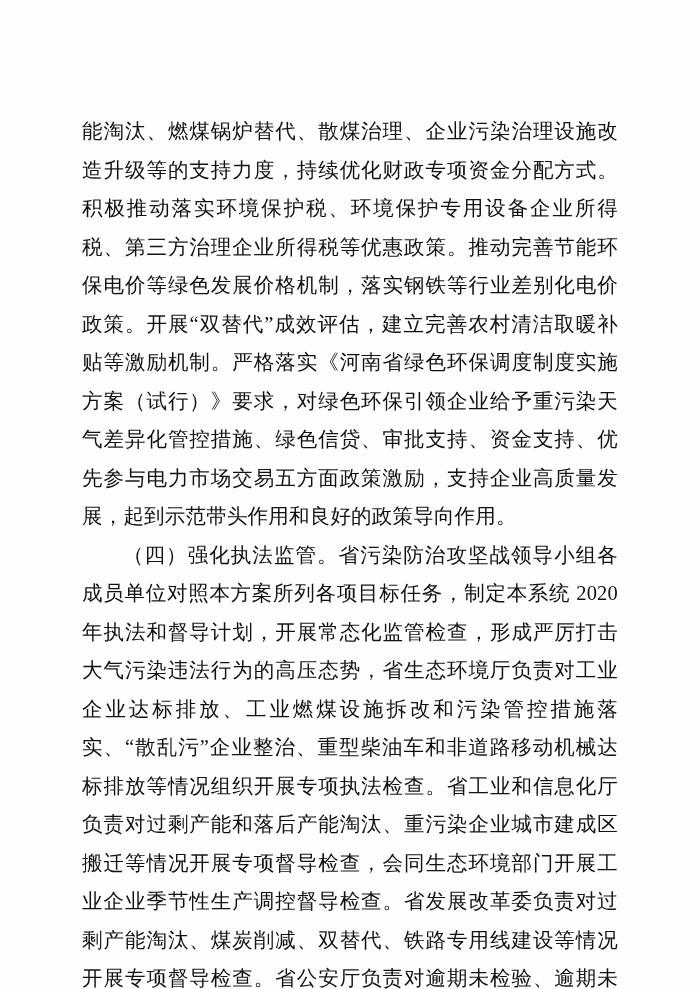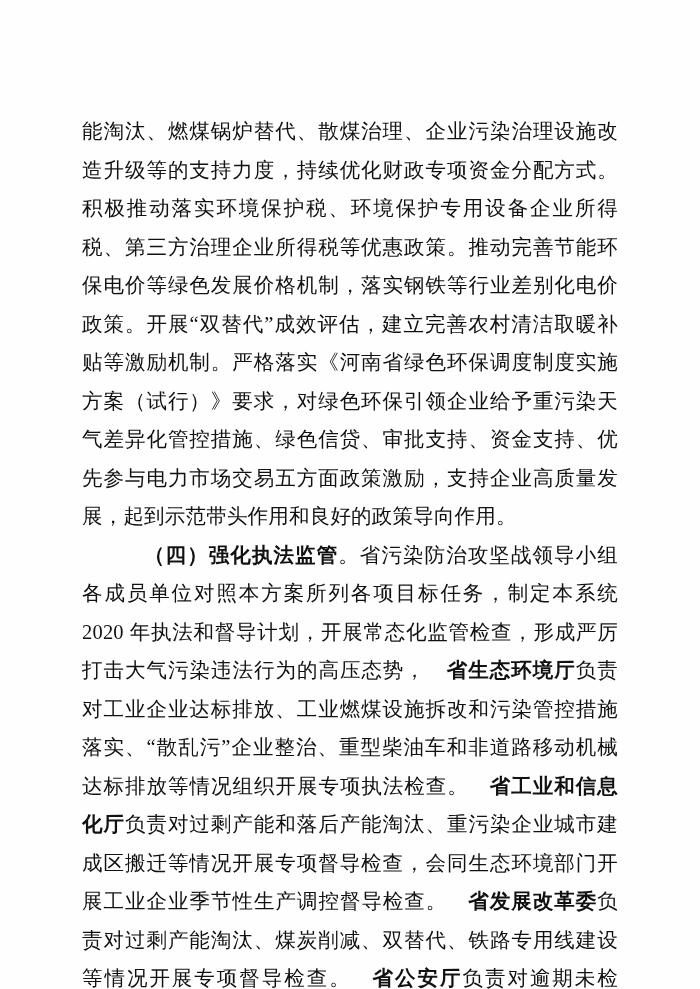--- a/index.html
+++ b/index.html
@@ -34,22 +34,21 @@
     margin: 0;
     text-indent: 0;
   }
   .para + .para {
     margin-top: 0;
   }
   .para-indent {
     text-indent: 41px;
   }
   .bold {
-    font-weight: bold;
-    margin-left: 21px;
+    font-weight: normal;
   }
   .footer {
     position: absolute;
     left: 0;
     right: 0;
     bottom: 62px;
     text-align: center;
     font-size: 19px;
     color: #111111;
     font-family: "Liberation Serif", "DejaVu Serif", serif;

